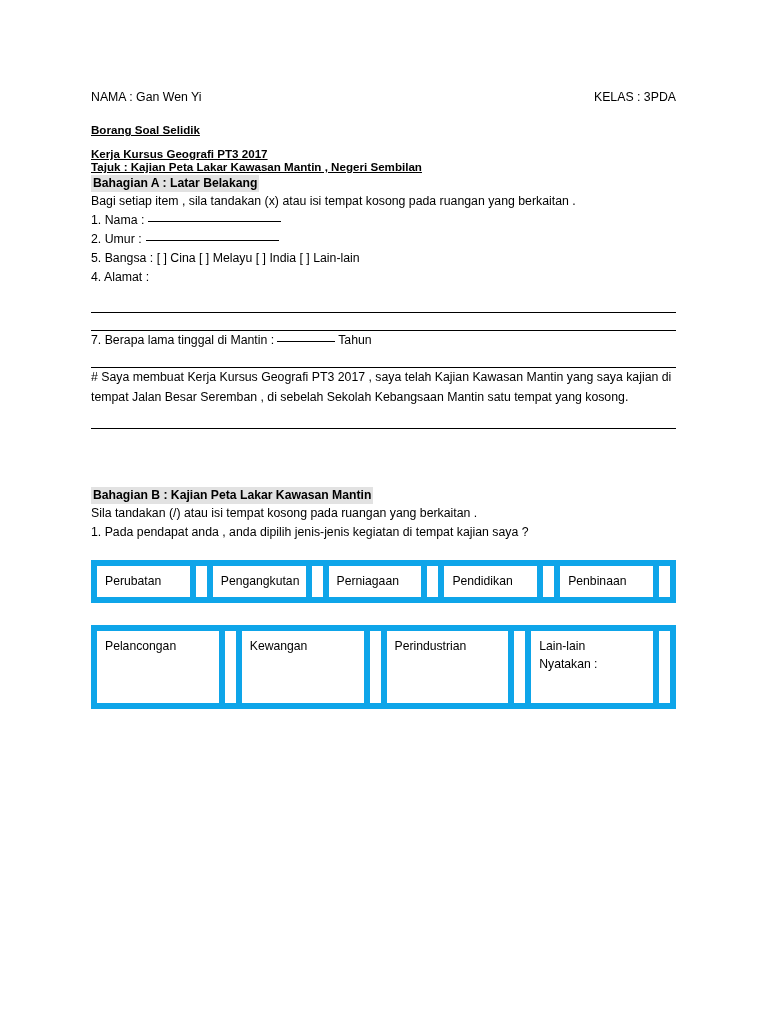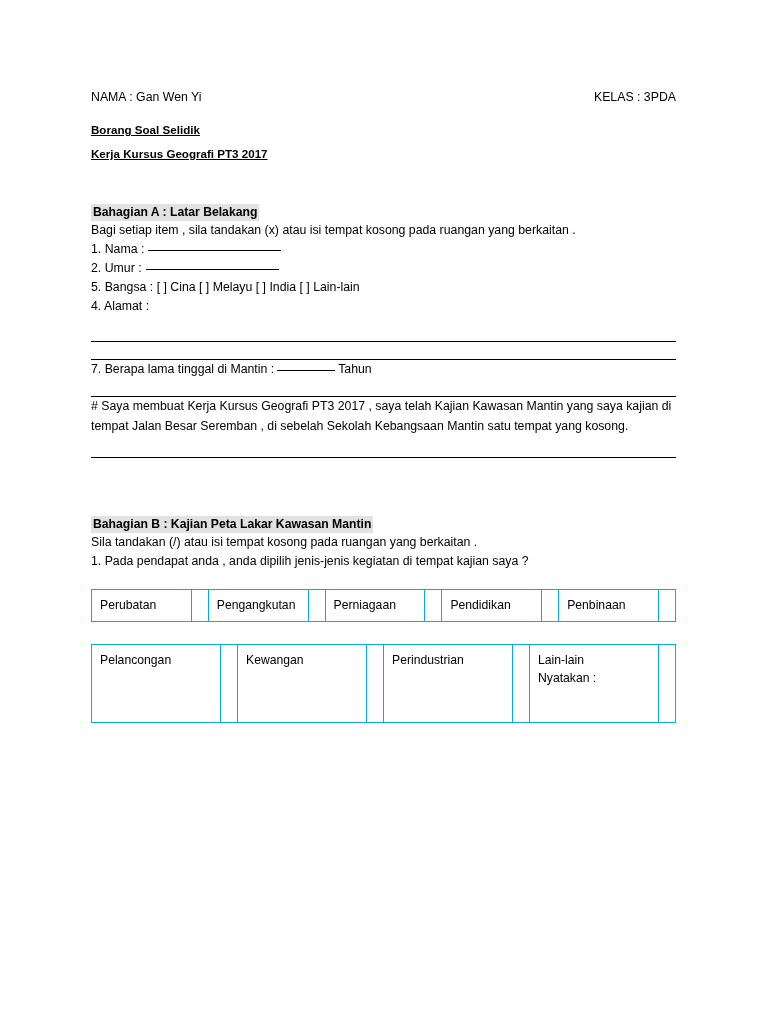--- a/index.html
+++ b/index.html
@@ -56,21 +56,21 @@
   .t2 { }
   .t3 { margin-bottom: 0; }
 
   .sec-head {
     display: inline-block;
     background: #e2e2e2;
     font-weight: bold;
     font-size: 12.2px;
     padding: 1px 2px 2px 2px;
   }
-  .sec-a-wrap { margin-top: 42px; }
+  .sec-a-wrap { }
   .sec-b-wrap { margin-top: 56px; }
 
   p.line {
     font-size: 12.3px;
     margin: 0;
     line-height: 1.55;
   }
   .gap-18 { margin-top: 18px; }
   .gap-16 { margin-top: 16px; }
   .gap-14 { margin-top: 14px; }
@@ -110,21 +110,21 @@
   }
 
   
   table.grid {
     border-collapse: collapse;
     width: 100%;
     table-layout: fixed;
     font-size: 12.2px;
   }
   table.grid td {
-    border: 1px solid #0ea5e9;
+    border: 6px solid #0ea5e9;
     vertical-align: top;
     padding: 7px 8px 6px 8px;
     line-height: 1.45;
   }
   .t-row1 td { height: 32px; }
   .t-row1 td.narrow { width: 17px; padding: 0; }
   .t-row2 td { height: 78px; }
   .t-row2 td.narrow { width: 17px; padding: 0; }
   .tbl-gap { height: 22px; }
   .table1-wrap { margin-top: 18px; }
@@ -140,20 +140,23 @@
       <span class="hdr-right">KELAS : 3PDA</span>
     </div>
 
     <div class="titles">
       <div class="t1">
         <span class="tline">Borang Soal Selidik</span>
       </div>
       <div class="t2">
         <span class="tline">Kerja Kursus Geografi PT3 2017</span>
       </div>
+      <div class="t3">
+        <span class="tline">Tajuk : Kajian Peta Lakar Kawasan Mantin , Negeri Sembilan</span>
+      </div>
     </div>
 
     <div class="sec-a-wrap">
       <span class="sec-head">Bahagian A : Latar Belakang</span>
 
       <p class="line gap-18">Bagi setiap item , sila tandakan (x) atau isi tempat kosong pada ruangan yang berkaitan .</p>
 
       <p class="line gap-16">
         <span>1. Nama :</span><span class="blank-short"></span>
       </p>

